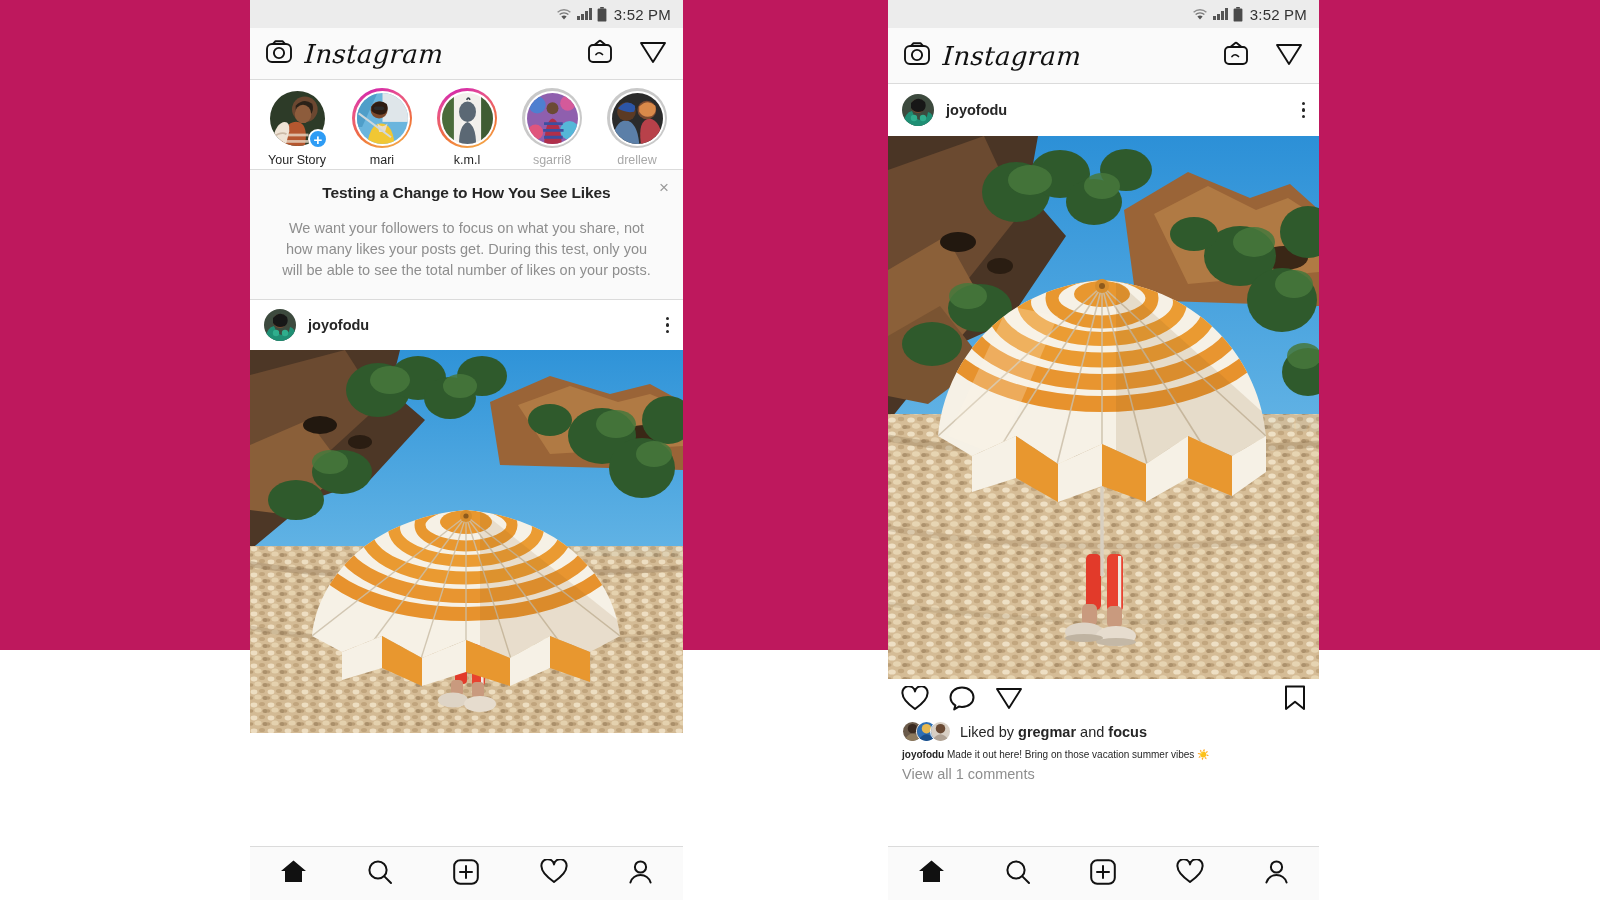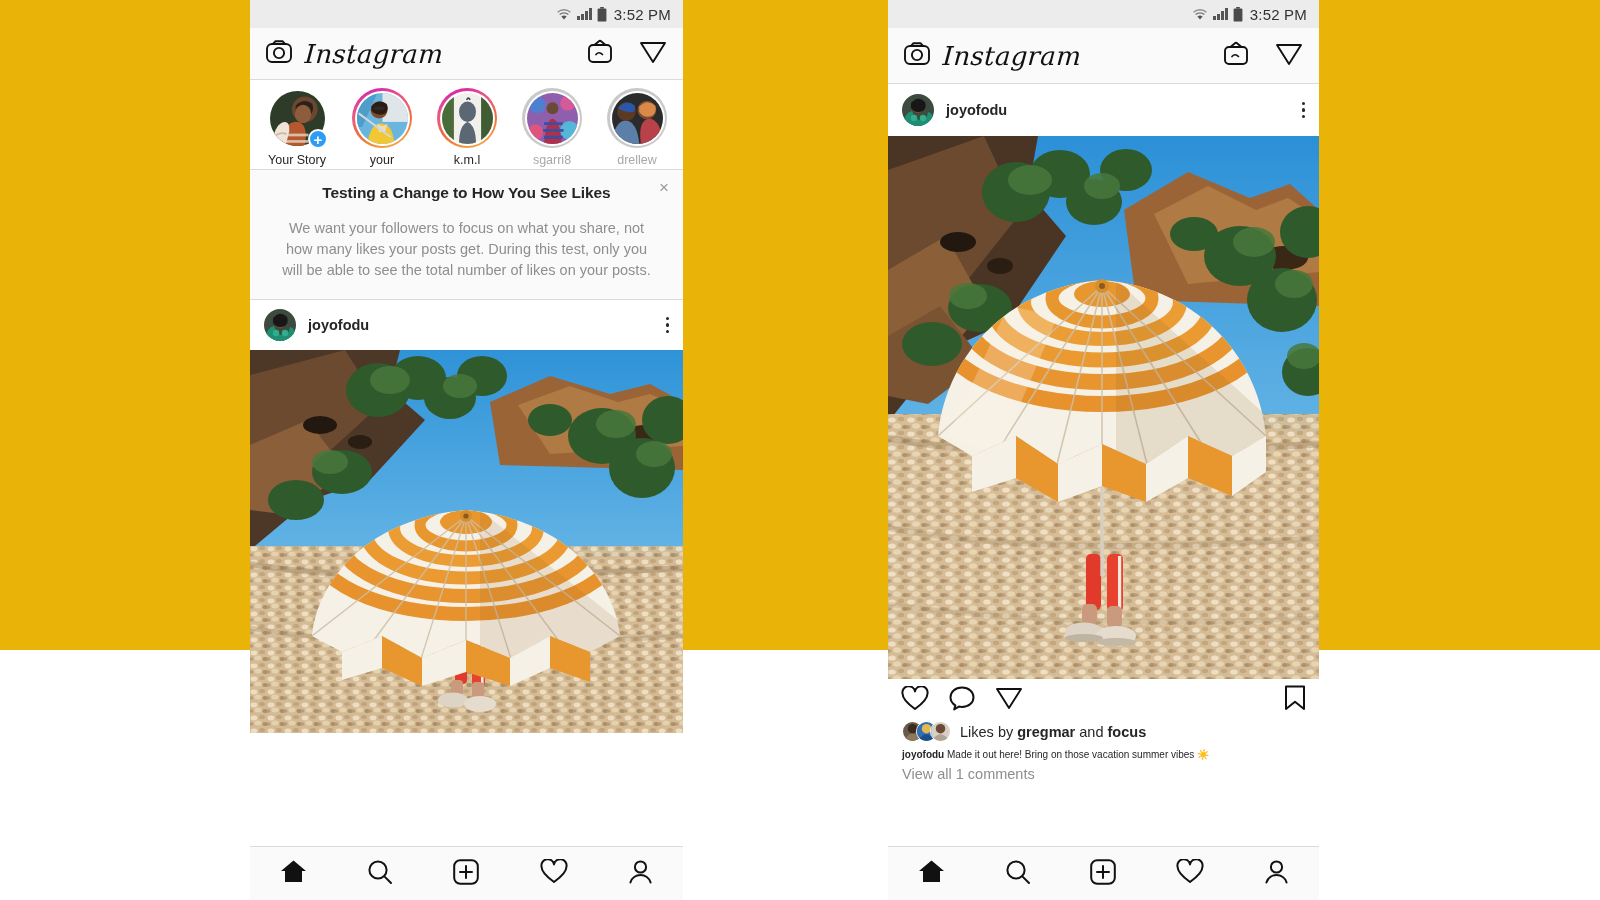--- a/index.html
+++ b/index.html
@@ -2,21 +2,21 @@
 <html><head>
 <meta charset="utf-8">
 <style>
   * { box-sizing: border-box; margin: 0; padding: 0; }
   html, body {
     width: 1600px; height: 900px;
     background: #ffffff;
     font-family: "Liberation Sans", sans-serif;
     overflow: hidden;
   }
-  .stage { position: relative; width: 1600px; height: 650px; background: #eab308; }
+  .stage { position: relative; width: 1600px; height: 650px; background: #be185d; }
 
   .phone { position: absolute; background: #ffffff; overflow: hidden; }
   #phone-left  { left: 250px; top: 0px;  width: 433px; height: 900px; }
   #phone-right { left: 888px; top: 0px;  width: 431px; height: 900px; }
 
   
   .statusbar {
     height: 28px; background: #ececec;
     display: flex; align-items: center; justify-content: flex-end;
     padding-right: 12px; gap: 5px;
@@ -222,21 +222,21 @@
                 <circle cx="26" cy="20" r="10" fill="#7d4a2c"></circle>
                 <path d="M17 16 q8 -10 18 -3 q3 7 -2 11 q-9 4 -16 -3 Z" fill="#2e1c12"></path>
                 <rect x="20" y="16" width="12" height="4" rx="2" fill="#2b2b2b"></rect>
                 <path d="M12 60 q4 -24 16 -24 q14 0 16 24 Z" fill="#f1c734"></path>
                 <path d="M24 36 q6 6 12 0 l-3 10 h-7 Z" fill="#e8dccb"></path>
                 <path d="M2 24 L40 52" stroke="#cfd8dc" stroke-width="2.4"></path>
               </svg>
             </div>
           </div>
         </div>
-        <div class="story-name">your</div>
+        <div class="story-name">mari</div>
       </div>
 
       <div class="story">
         <div class="ring grad">
           <div class="inner">
             <div class="av">
               <svg width="100%" height="100%" viewBox="0 0 60 60" preserveAspectRatio="xMidYMid slice">
                 <rect width="60" height="60" fill="#f2f0ec"></rect>
                 <rect x="0" y="0" width="14" height="60" fill="#4a6b3a"></rect>
                 <rect x="46" y="0" width="14" height="60" fill="#3f5c33"></rect>
@@ -711,21 +711,21 @@
               <rect width="20" height="20" fill="#2e6fb5"></rect>
               <circle cx="10" cy="7" r="5" fill="#e7b84f"></circle>
               <path d="M1 20 q4 -7 9 -7 q5 0 9 7 Z" fill="#1b4f8a"></path>
             </svg></span>
         <span><svg width="100%" height="100%" viewBox="0 0 20 20" preserveAspectRatio="xMidYMid slice">
               <rect width="20" height="20" fill="#d8cfc4"></rect>
               <circle cx="10" cy="7" r="5" fill="#6a4a34"></circle>
               <path d="M1 20 q4 -7 9 -7 q5 0 9 7 Z" fill="#b0a294"></path>
             </svg></span>
       </span>
-      <span class="likes-text"><span>Likes by</span> <b>gregmar</b> <span>and</span> <b>focus</b></span>
+      <span class="likes-text"><span>Liked by</span> <b>gregmar</b> <span>and</span> <b>focus</b></span>
     </div>
 
     <div class="caption"><b>joyofodu</b> <span>Made it out here! Bring on those vacation summer vibes ☀️</span></div>
 
     <div class="viewall">View all 1 comments</div>
 
     <div class="bottomnav">
       <span>
         <svg width="27" height="25" viewBox="0 0 27 25">
             <path d="M13.5 1.5 L26 12 L22 12 L22 23 L5 23 L5 12 L1 12 Z" fill="#111"></path>

